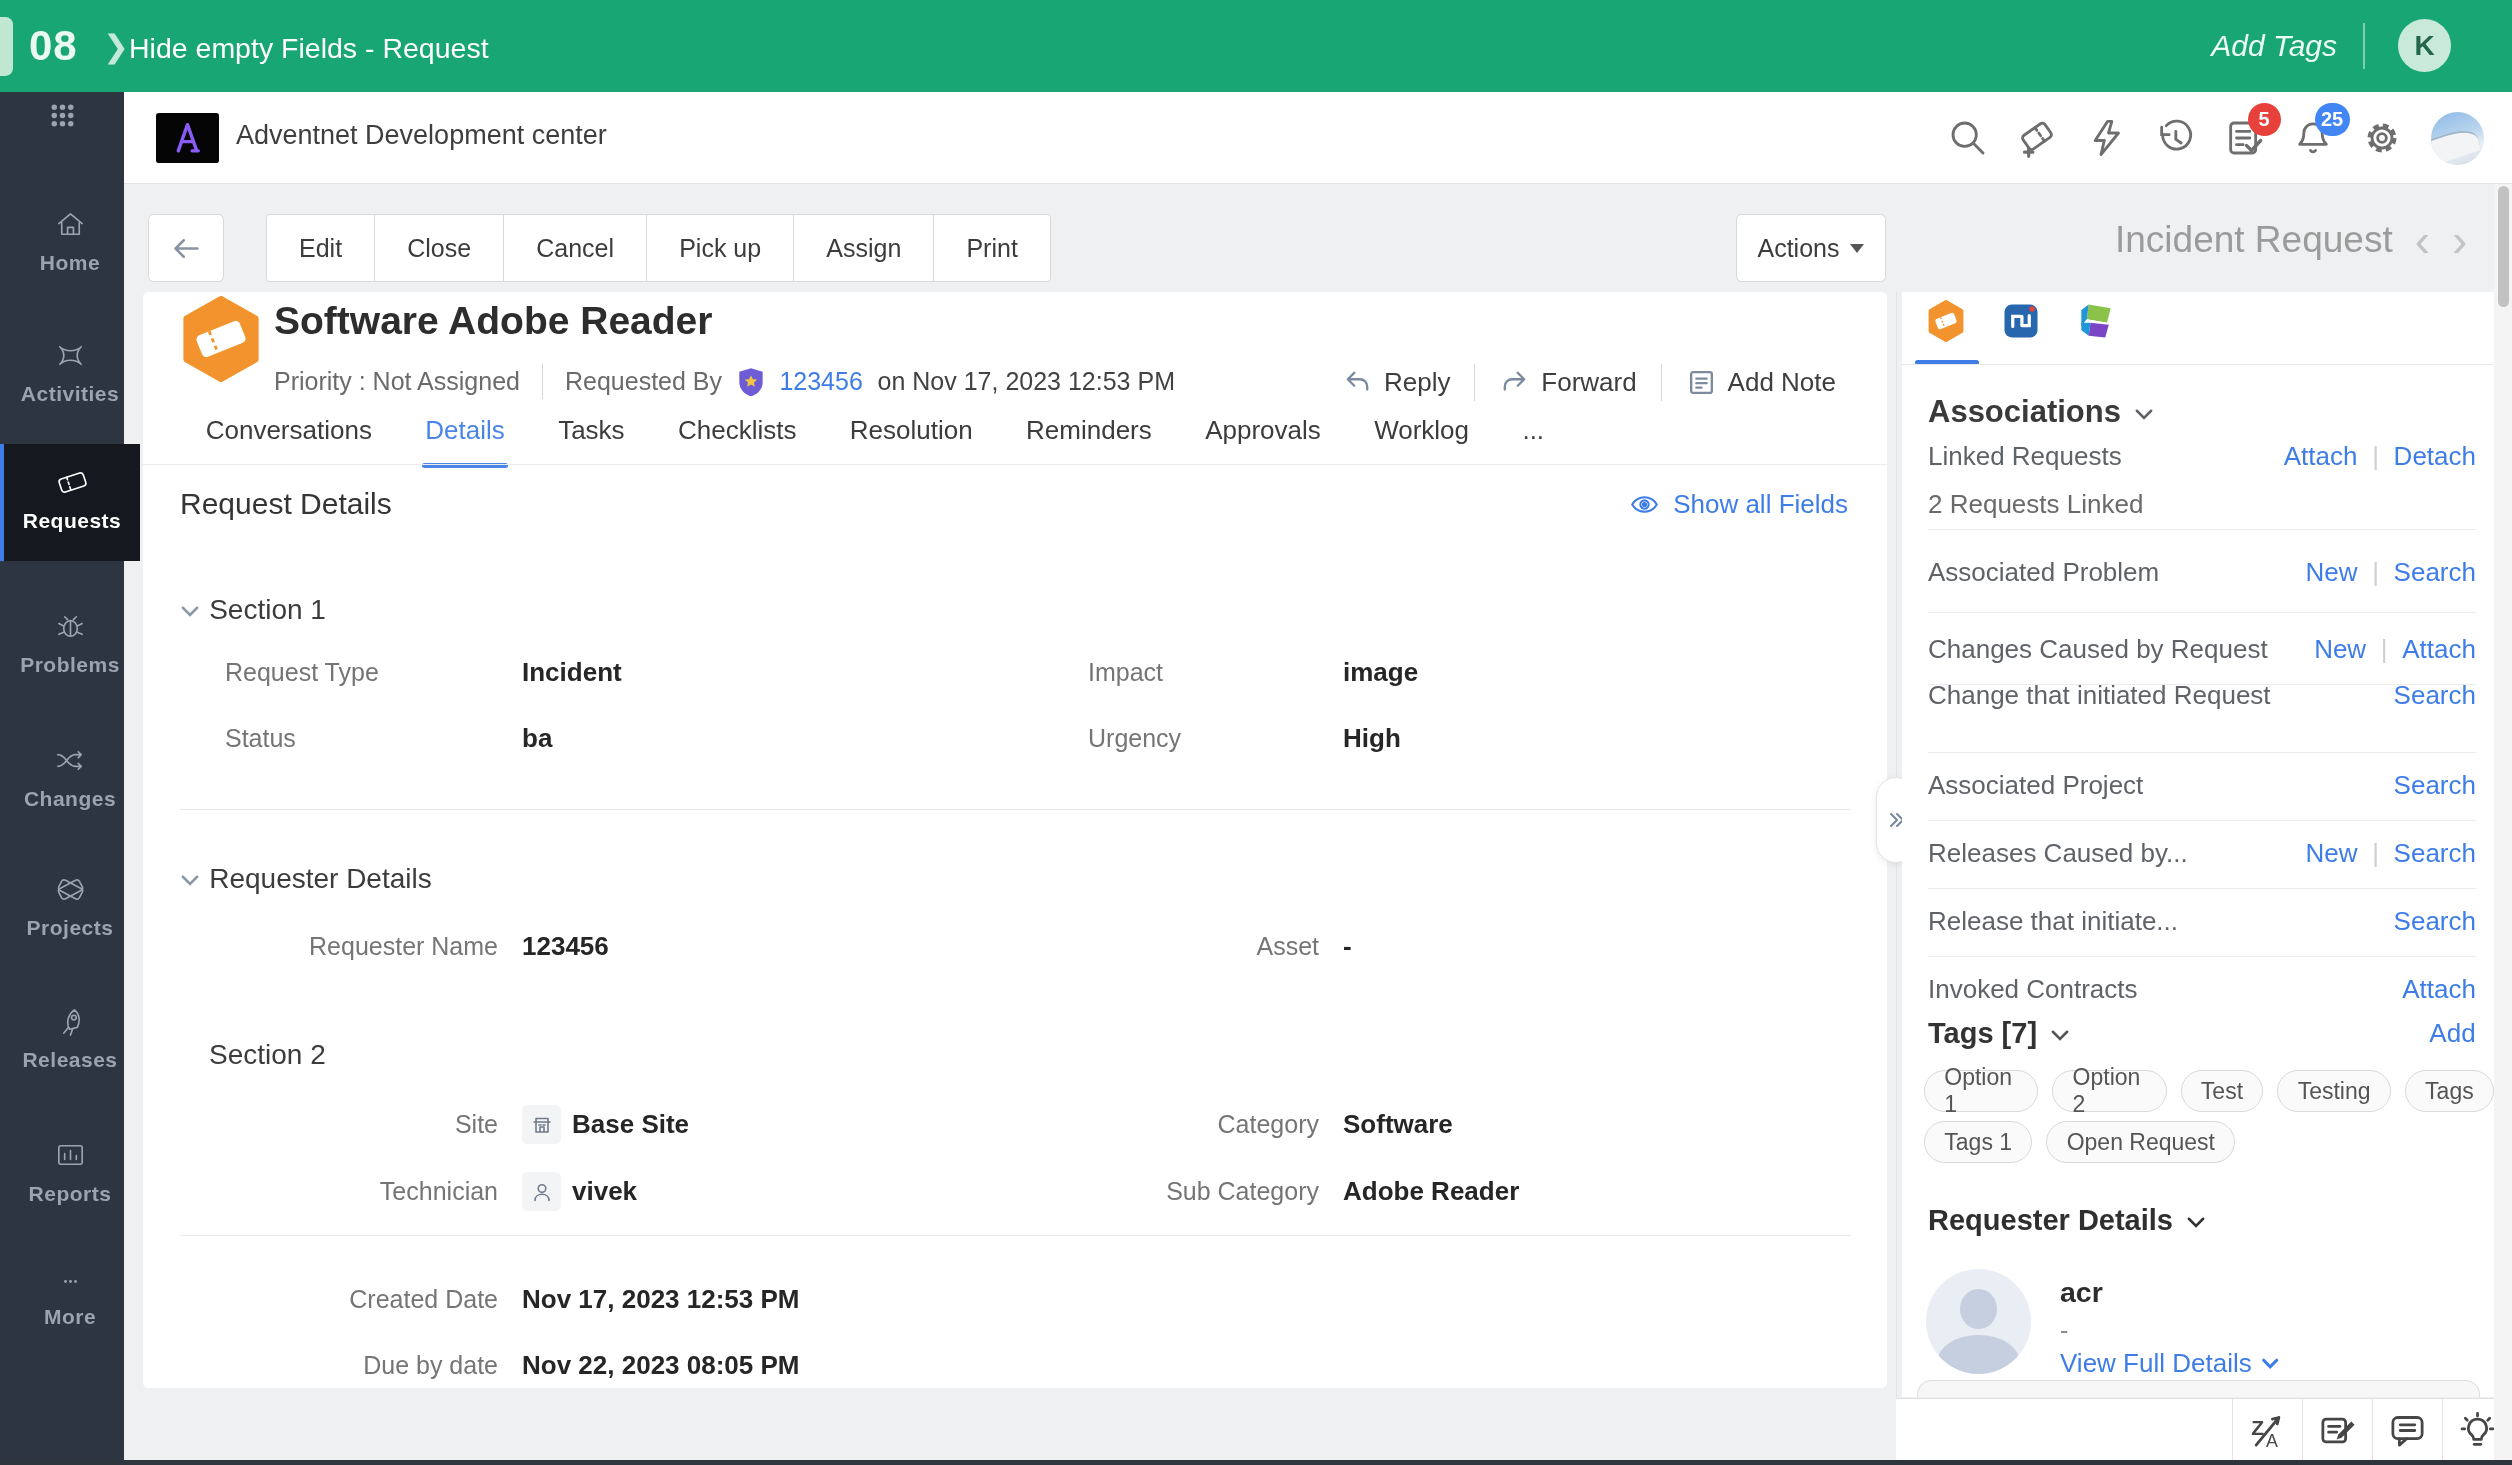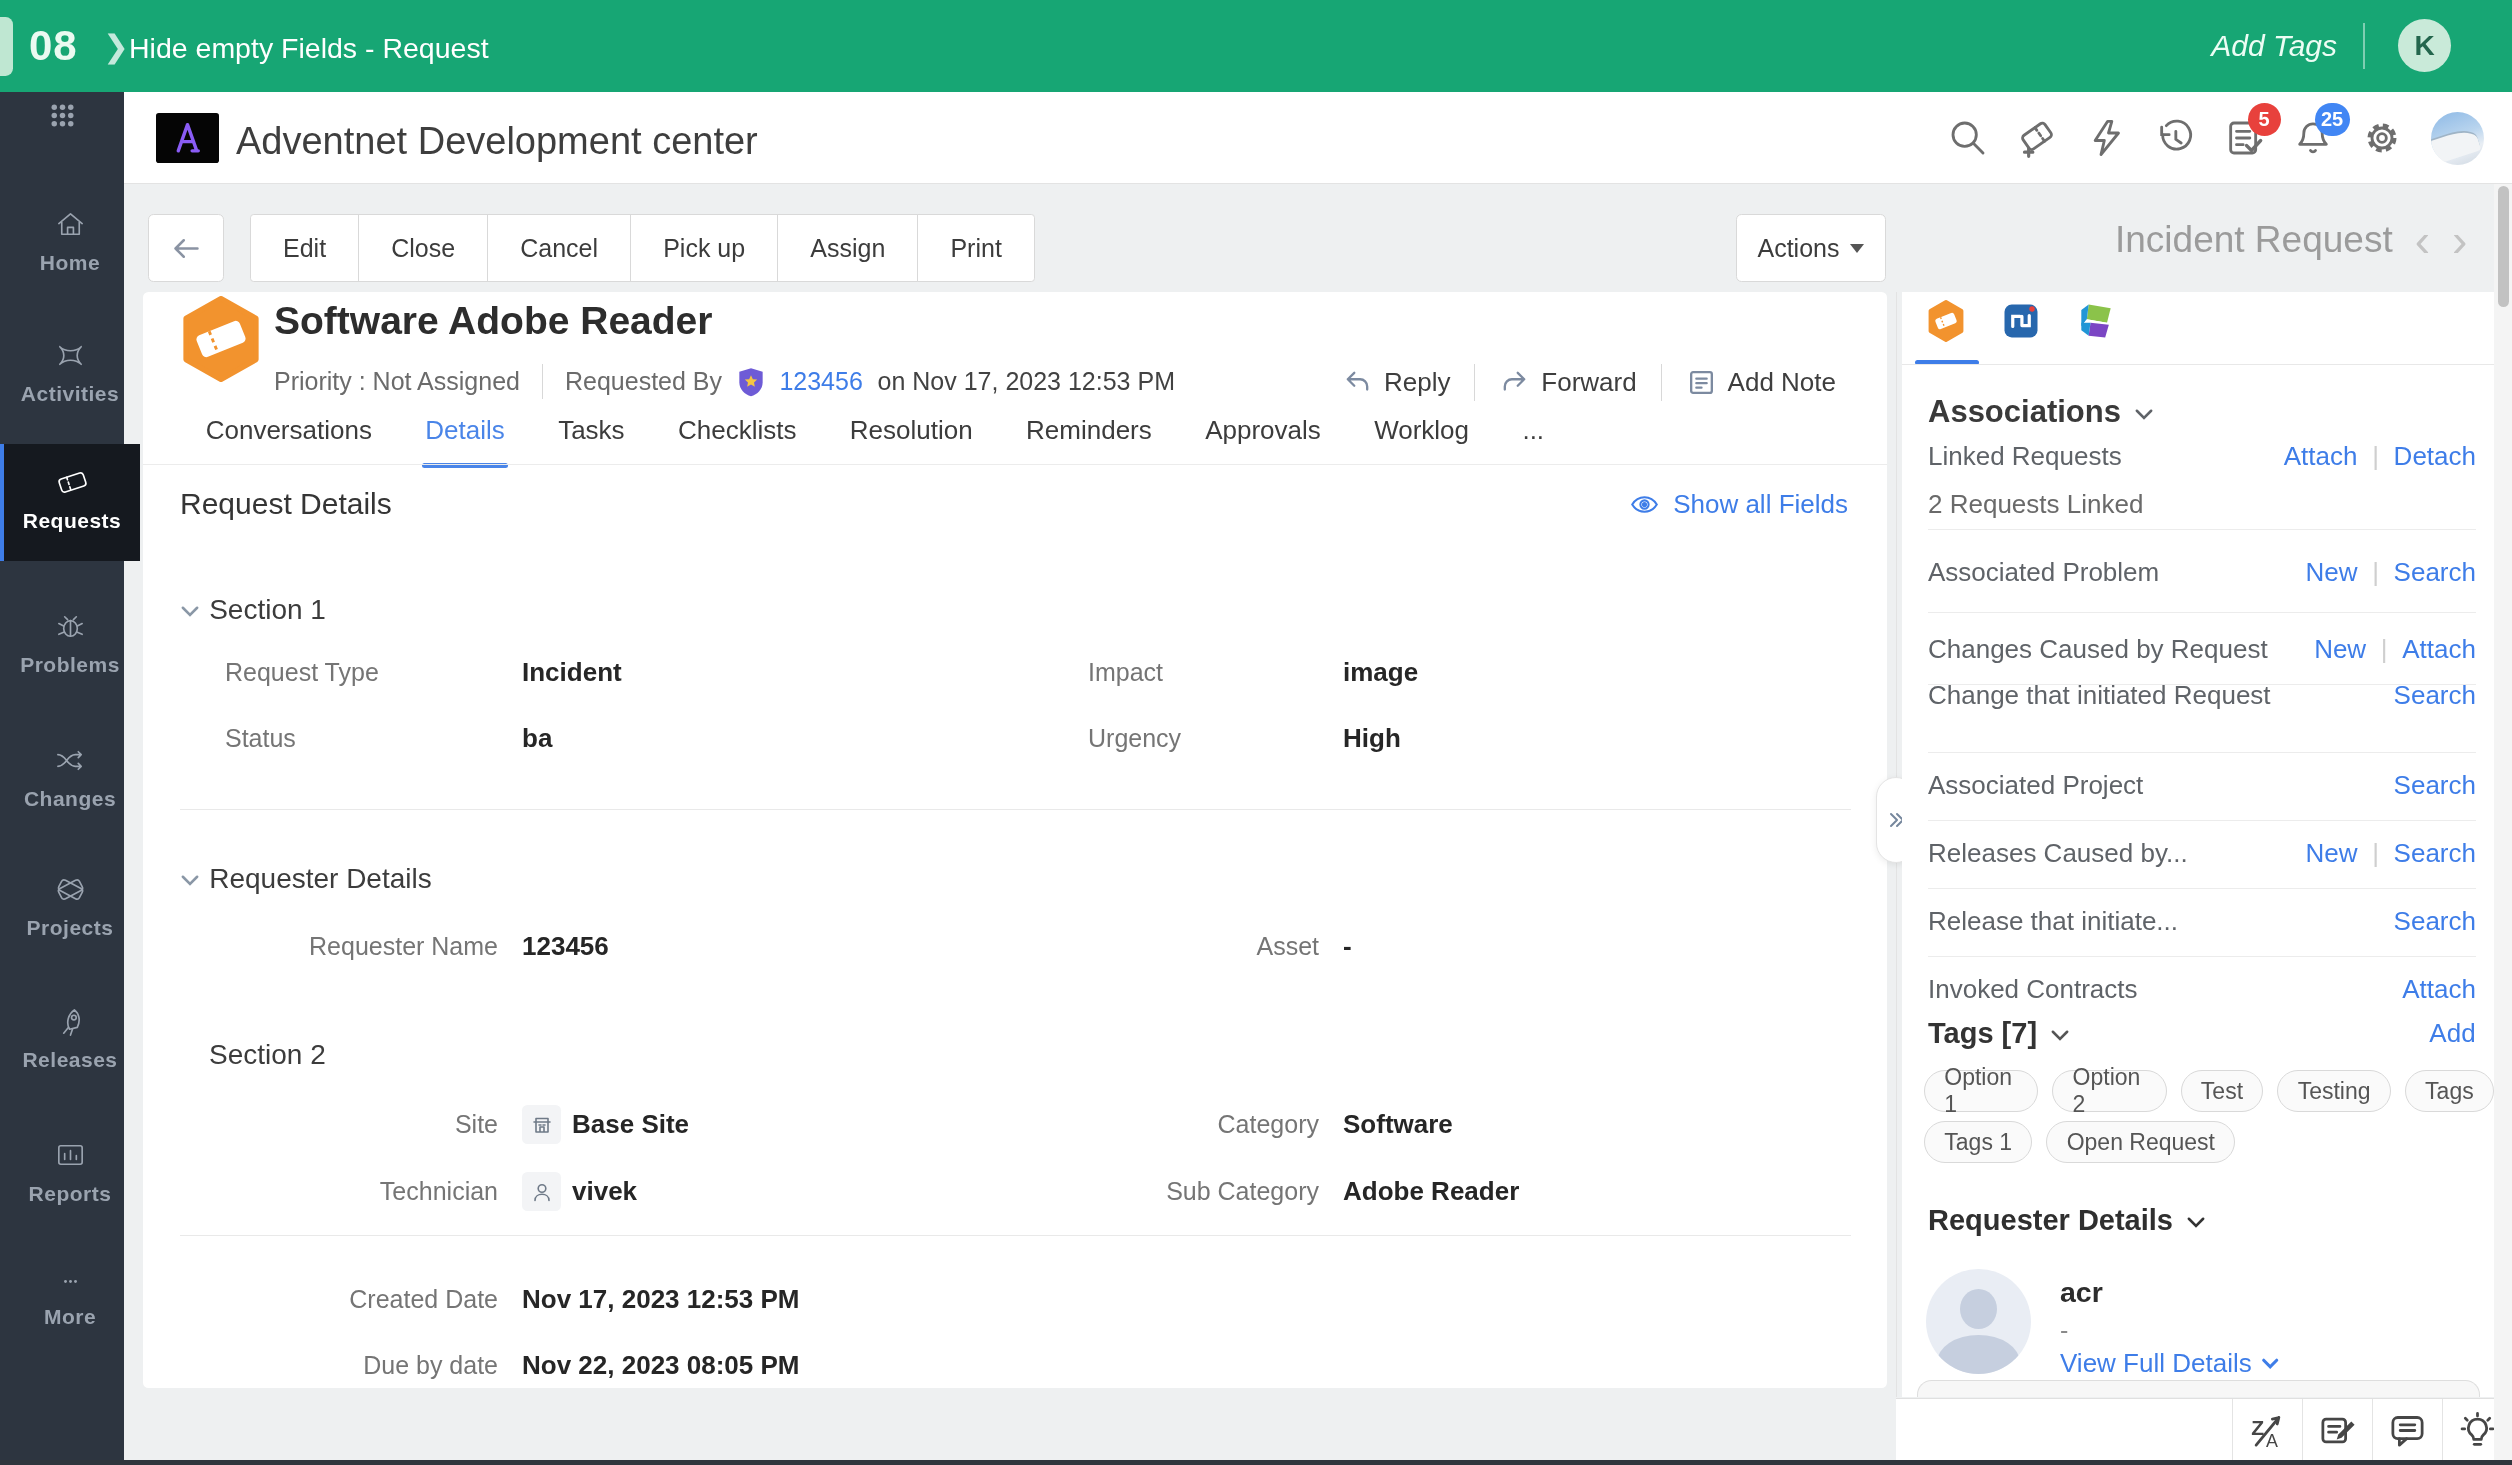--- a/index.html
+++ b/index.html
@@ -14,21 +14,21 @@
   .tab-num { left:29px; top:22px; font-size:42px; font-weight:700; color:#eafaf1; letter-spacing:0.9px; }
   .crumb-sep { left:103px; top:28px; font-size:31px; color:rgba(255,255,255,.75); font-weight:300; }
   .topbar-title { left:129px; top:32px; font-size:28.5px; color:#ffffff; }
   .add-tags { right:175px; top:29px; font-size:30px; font-style:italic; color:#ecfdf4; cursor:pointer; }
   .topbar-sep { right:147px; top:23px; width:1.8px; height:46px; background:rgba(255,255,255,.45); }
   .topbar-avatar { right:61px; top:19.3px; width:53px; height:53px; border-radius:50%; background:#c9ead9; color:#23664d; font-size:28px; font-weight:700; display:flex; align-items:center; justify-content:center; }
 
   
   .appheader { left:124px; top:92px; width:2388px; height:92px; background:#ffffff; border-bottom:0.9px solid #e3e3e3; }
   .org-logo { left:32px; top:21px; width:63px; height:50px; background:#050505; border-radius:2.8px; display:flex; align-items:center; justify-content:center; }
-  .org-name { left:112px; top:28px; font-size:38px; color:#3e3e3e; }
+  .org-name { left:112px; top:28px; font-size:27px; color:#3e3e3e; }
   .hicons { right:28px; top:0; height:92px; display:flex; align-items:center; gap:29px; }
   .hicon { position:relative; width:40px; height:40px; color:#6e6e6e; cursor:pointer; }
   .hicon svg { width:40px; height:40px; }
   .badge { position:absolute; top:-14.7px; right:-16.6px; min-width:33px; height:33px; border-radius:16.6px; color:#fff; font-size:20px; font-weight:700; display:flex; align-items:center; justify-content:center; padding:0 6.4px; }
   .badge.red { background:#e8413c; }
   .badge.blue { background:#4186f4; }
   .havatar { width:53px; height:53px; border-radius:50%; overflow:hidden; background:linear-gradient(160deg,#8db9e6 0%,#b8d4ee 45%,#e9eef4 70%,#cfd8e2 100%); position:relative; cursor:pointer; }
   .havatar .wing { position:absolute; left:-7.4px; bottom:5.5px; width:55px; height:24px; background:#f2f4f6; transform:rotate(-18deg); border-radius:3.7px 50% 3.7px 3.7px; box-shadow:0 -1.8px 0 #9fb4c6; }
 
   
@@ -40,21 +40,21 @@
   .side-item.active-block svg { stroke:#ffffff; }
   .apps-grid { position:absolute; left:0; top:99px; width:124px; text-align:center; cursor:pointer; }
   .apps-grid svg { width:33px; height:33px; fill:#9aa3af; }
 
   
   .btn { background:#fff; border:0.9px solid #d9d9d9; color:#3c3c3c; font-size:25px; font-family:inherit; cursor:pointer; }
   .back-btn { left:148px; top:214px; width:76px; height:68px; border-radius:5.5px; display:flex; align-items:center; justify-content:center; }
   .back-btn svg { width:33px; height:33px; stroke:#7d8florida; }
   .btn-group { left:250px; top:214px; height:68px; display:flex; }
   .btn-group .btn { height:68px; padding:0 32px; margin-left:-0.9px; }
-  .btn-group .btn:first-child { border-radius:3.7px 0 0 3.7px; margin-left:0; }
+  .btn-group .btn:first-child { border-radius:3.7px 0 0 3.7px; margin-left:16px; }
   .btn-group .btn:last-child { border-radius:0 3.7px 3.7px 0; }
   .actions-btn { left:1736px; top:214px; width:150px; height:68px; border-radius:5.5px; display:flex; align-items:center; justify-content:center; gap:11px; }
   .caret { width:0; height:0; border-left:7.4px solid transparent; border-right:7.4px solid transparent; border-top:9.2px solid #555; }
   .context { left:2115px; top:219px; display:flex; align-items:center; gap:22px; }
   .context .ctx-label { font-size:37px; color:#9b9b9b; }
   .ctx-nav { font-size:46px; color:#c3c3c3; line-height:37px; cursor:pointer; font-weight:300; }
 
   
   .maincard { left:143px; top:292px; width:1744px; height:1096px; background:#ffffff; border-radius:5.5px; }
   .req-icon { left:35px; top:3.7px; width:86px; height:86px; }

